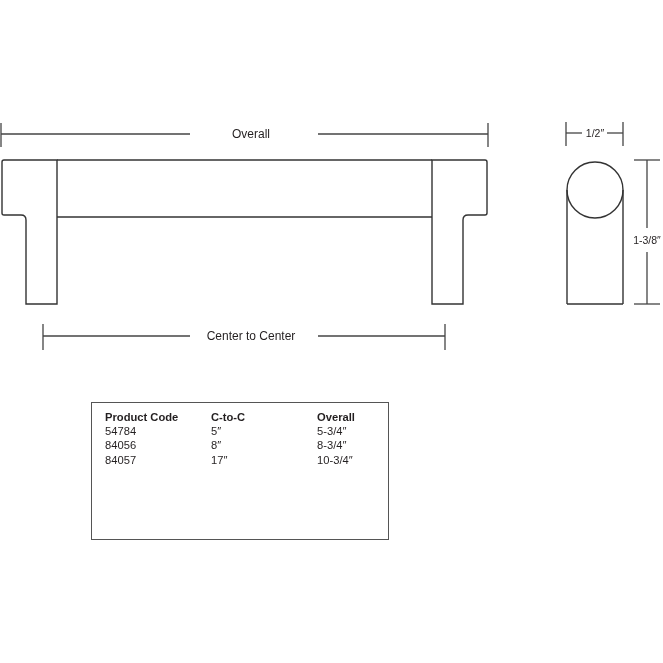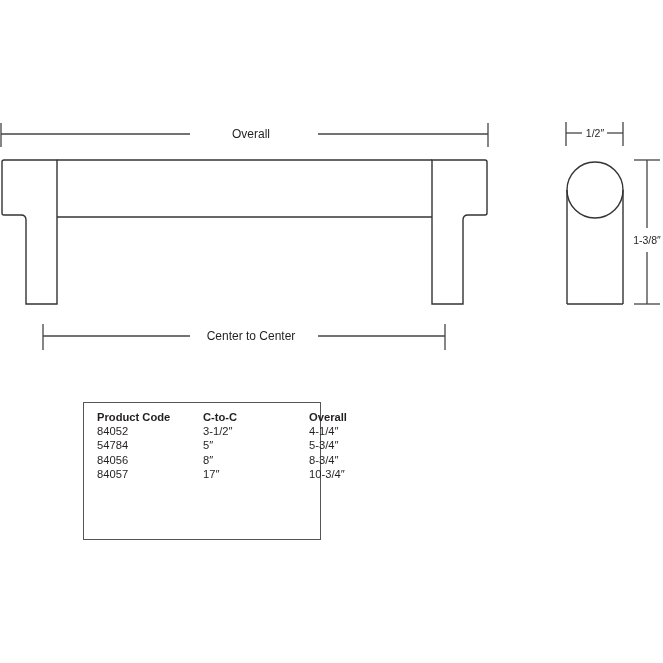--- a/index.html
+++ b/index.html
@@ -1,20 +1,20 @@
 <!DOCTYPE html>
 <html><head>
 <meta charset="utf-8">
 <style>
   html, body { margin: 0; padding: 0; background: #ffffff; }
   body { width: 663px; height: 663px; position: relative; overflow: hidden;
          font-family: "Liberation Sans", "DejaVu Sans", sans-serif; color: #231f20; }
   svg.drawing { position: absolute; left: 0; top: 0; width: 663px; height: 663px; }
   svg text { font-family: "Liberation Sans", "DejaVu Sans", sans-serif; fill: #231f20; }
-  .spec-table { position: absolute; left: 83px; top: 402px; width: 238px; height: 138px;
+  .spec-table { position: absolute; left: 91px; top: 402px; width: 298px; height: 138px;
                 border: 1.5px solid #555; box-sizing: border-box; }
   .spec-grid { position: absolute; left: 13px; top: 7px; font-size: 11.2px; line-height: 14.2px; }
   .spec-row { display: flex; }
   .spec-row .c1 { width: 106px; }
   .spec-row .c2 { width: 106px; }
   .spec-row .c3 { width: 80px; }
   .spec-head { font-weight: bold; }
 </style>
 </head>
 <body>
@@ -72,25 +72,20 @@
 </svg>
 
 <div class="spec-table">
   <div class="spec-grid">
     <div class="spec-row spec-head">
       <span class="c1">Product Code</span>
       <span class="c2">C-to-C</span>
       <span class="c3">Overall</span>
     </div>
     <div class="spec-row">
-      <span class="c1">84052</span>
-      <span class="c2">3-1/2″</span>
-      <span class="c3">4-1/4″</span>
-    </div>
-    <div class="spec-row">
       <span class="c1">54784</span>
       <span class="c2">5″</span>
       <span class="c3">5-3/4″</span>
     </div>
     <div class="spec-row">
       <span class="c1">84056</span>
       <span class="c2">8″</span>
       <span class="c3">8-3/4″</span>
     </div>
     <div class="spec-row">

